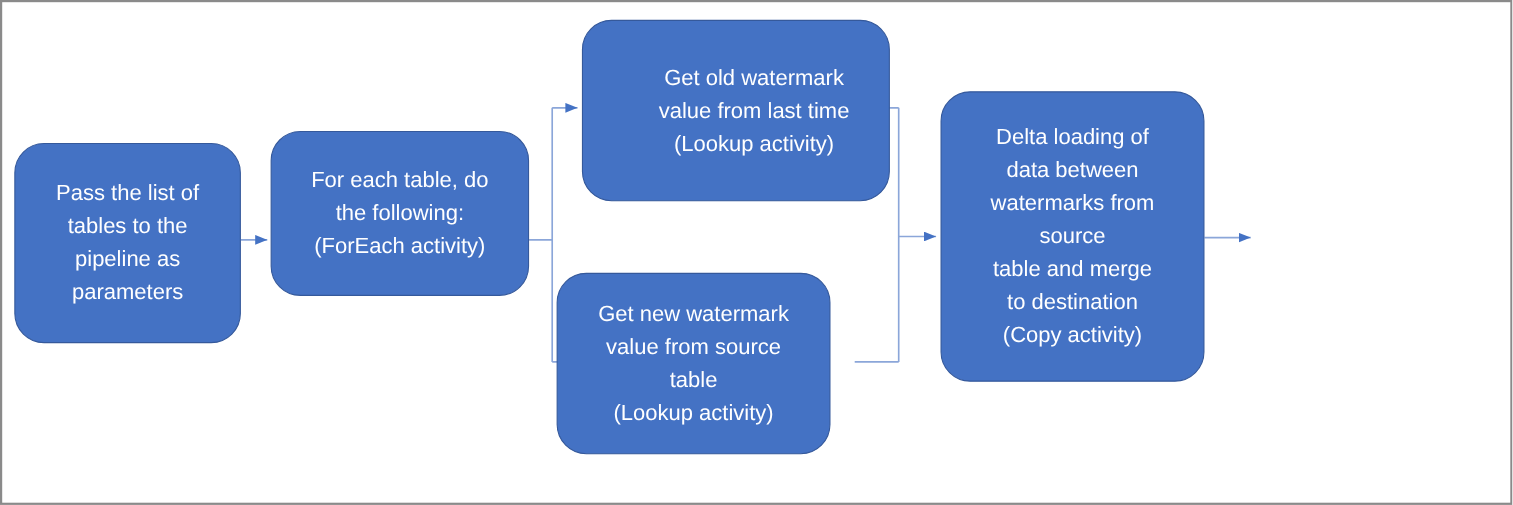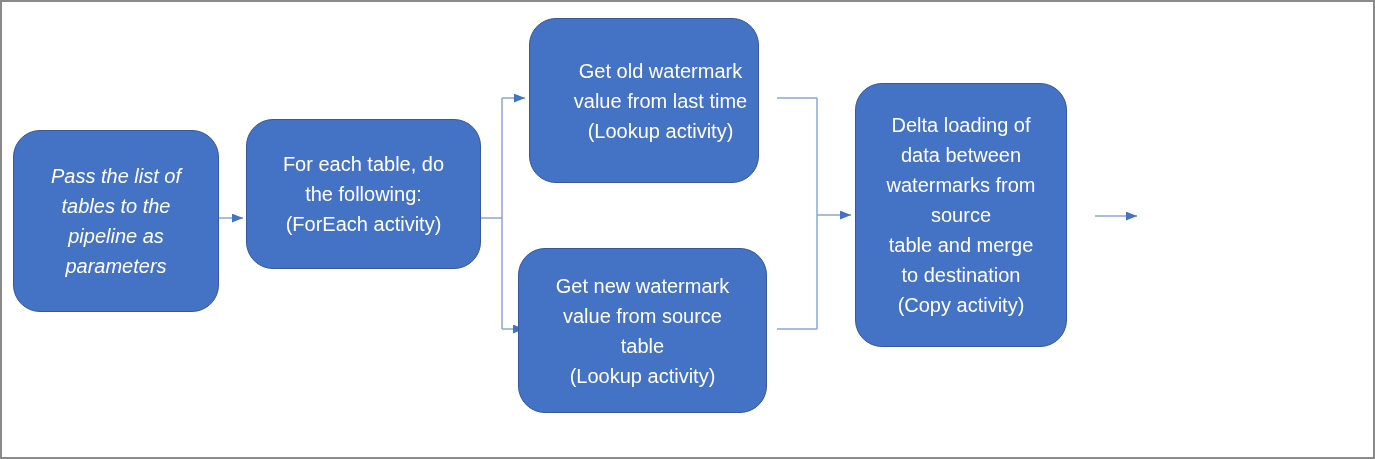--- a/index.html
+++ b/index.html
@@ -43,25 +43,25 @@
     align-items: center;
     justify-content: center;
     text-align: center;
     font-size: 20px;
     line-height: 30px;
   }
   .node-label {
     white-space: pre-line;
     padding: 0 6px;
   }
-  .node-pass      { left: 11px;   top: 128px; width: 206px; height: 182px; font-style: italic; }
+  .node-pass      { left: 11px;   top: 128px; width: 206px; height: 182px; }
   .node-foreach   { left: 244px;  top: 117px; width: 235px; height: 150px; }
-  .node-oldwm     { left: 527px;  top: 16px;  width: 230px; height: 165px; padding-left: 33px; }
-  .node-newwm     { left: 516px;  top: 246px; width: 249px; height: 165px; align-items: center; }
-  .node-delta     { left: 853px;  top: 81px;  width: 212px; height: 264px; text-align: center; }
+  .node-oldwm     { left: 527px;  top: 16px;  width: 280px; height: 165px; padding-left: 33px; }
+  .node-newwm     { left: 504px;  top: 246px; width: 249px; height: 165px; align-items: center; }
+  .node-delta     { left: 853px;  top: 81px;  width: 240px; height: 264px; text-align: center; }
   .node-update    { left: 1140px; top: 80px;  width: 220px; height: 267px; }
 </style>
 </head>
 <body>
 
 <div class="frame">
 
   <svg class="connector-layer" viewBox="0 0 1371 455" xmlns="http://www.w3.org/2000/svg">
     <defs>
       <marker id="arrow" viewBox="0 0 10 8" refX="10" refY="4" markerWidth="11" markerHeight="9" markerUnits="userSpaceOnUse" orient="auto">

